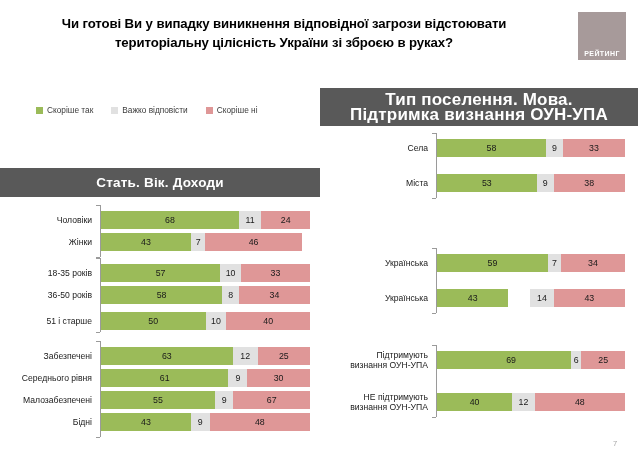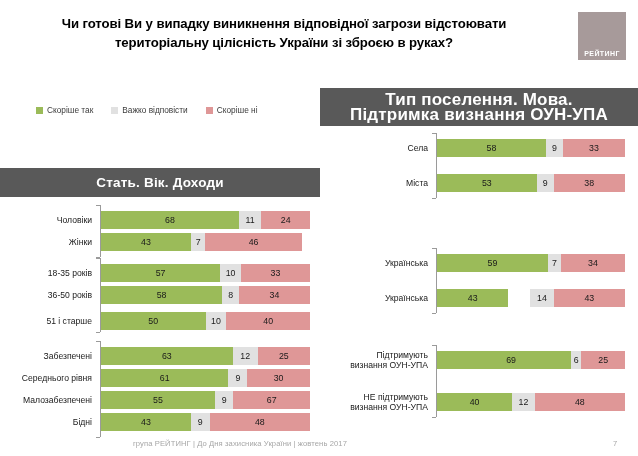--- a/index.html
+++ b/index.html
@@ -359,15 +359,14 @@
     <div class="tick" style="left: 432px; top: 198px;"></div>
     <div class="axis-line" style="left: 436px; top: 248px; height: 65px;"></div>
     <div class="tick" style="left: 432px; top: 248px;"></div>
     <div class="tick" style="left: 432px; top: 313px;"></div>
     <div class="axis-line" style="left: 436px; top: 345px; height: 72px;"></div>
     <div class="tick" style="left: 432px; top: 345px;"></div>
     <div class="tick" style="left: 432px; top: 417px;"></div>
   </div>
 
 <div id="footer">
-  <span class="footer-text">група РЕЙТИНГ  |  До Дня захисника України  |  жовтень 2017</span>
   <span class="page-number">7</span>
 </div>
 
 </body></html>

